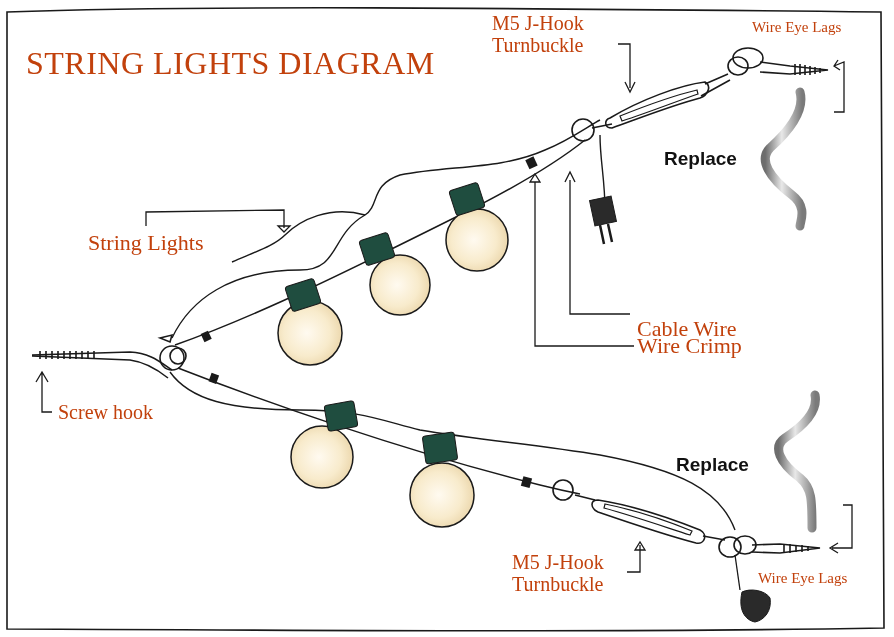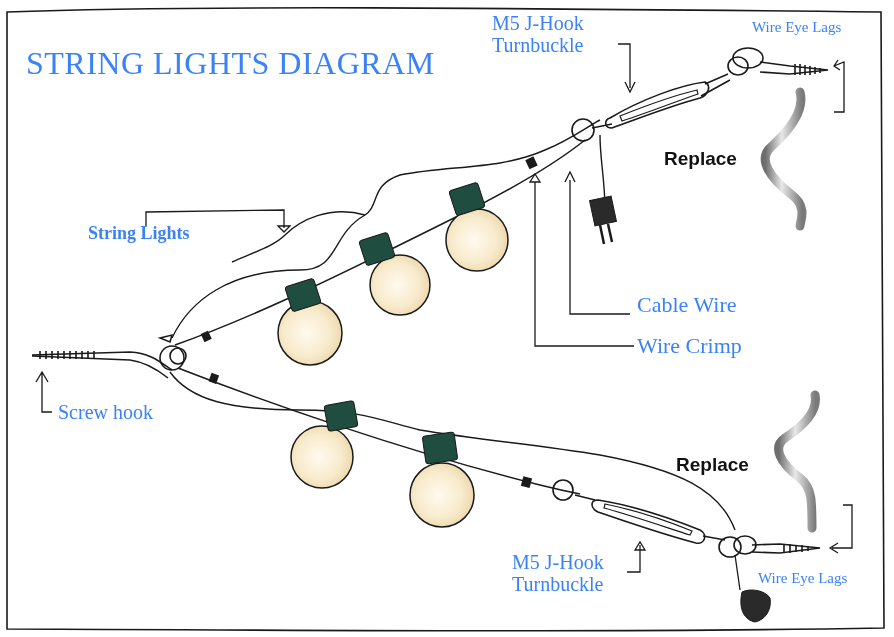--- a/index.html
+++ b/index.html
@@ -1,26 +1,26 @@
 <!DOCTYPE html>
 <html><head>
 <meta charset="utf-8">
 <style>
   html, body { margin:0; padding:0; background:#ffffff; }
   body { width:894px; height:637px; position:relative; overflow:hidden; font-family:"Liberation Serif", serif; color:#1a1a1a; }
   #stage { position:absolute; left:0; top:0; width:894px; height:637px; }
-  .lbl { position:absolute; font-family:"Liberation Serif", serif; color:#3b82f6; white-space:nowrap; line-height:1; }
+  .lbl { position:absolute; font-family:"Liberation Serif", serif; color:#c2410c; white-space:nowrap; line-height:1; }
   .title { left:26px; top:47px; font-size:32px; letter-spacing:0.5px; }
   .m5-top { left:492px; top:12px; font-size:20px; line-height:22px; white-space:pre; }
   .eye-top { left:752px; top:20px; font-size:15px; }
   .replace { position:absolute; font-family:Liberation Sans, sans-serif; font-weight:bold; font-size:19px; color:#111; }
   .replace-top { left:664px; top:148px; }
   .replace-bot { left:676px; top:454px; }
-  .string-lights { left:88px; top:224px; font-size:18px;font-weight:bold; }
-  .cable { left:637px; top:294px; font-size:22px;text-align:center; }
+  .string-lights { left:88px; top:232px; font-size:22px; }
+  .cable { left:637px; top:318px; font-size:22px;text-align:center; }
   .crimp { left:637px; top:335px; font-size:22px; }
   .screw { left:58px; top:402px; font-size:20px; }
   .m5-bot { left:512px; top:551px; font-size:20px; line-height:22px; white-space:pre; }
   .eye-bot { left:758px; top:571px; font-size:15px; }
 </style>
 </head>
 <body>
 
 <svg id="stage" width="894" height="637" viewBox="0 0 894 637">
   <defs>

